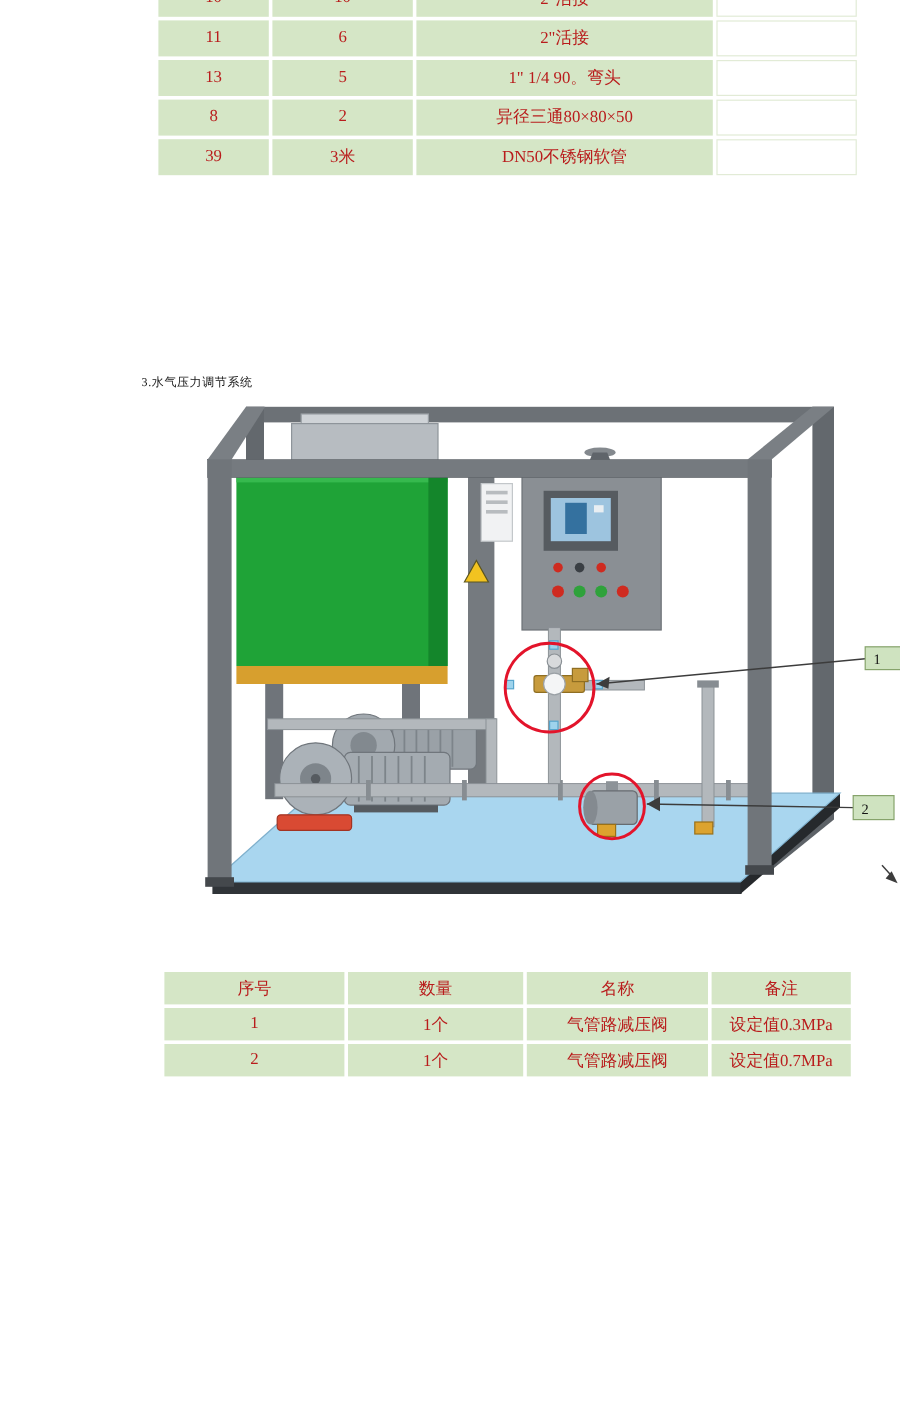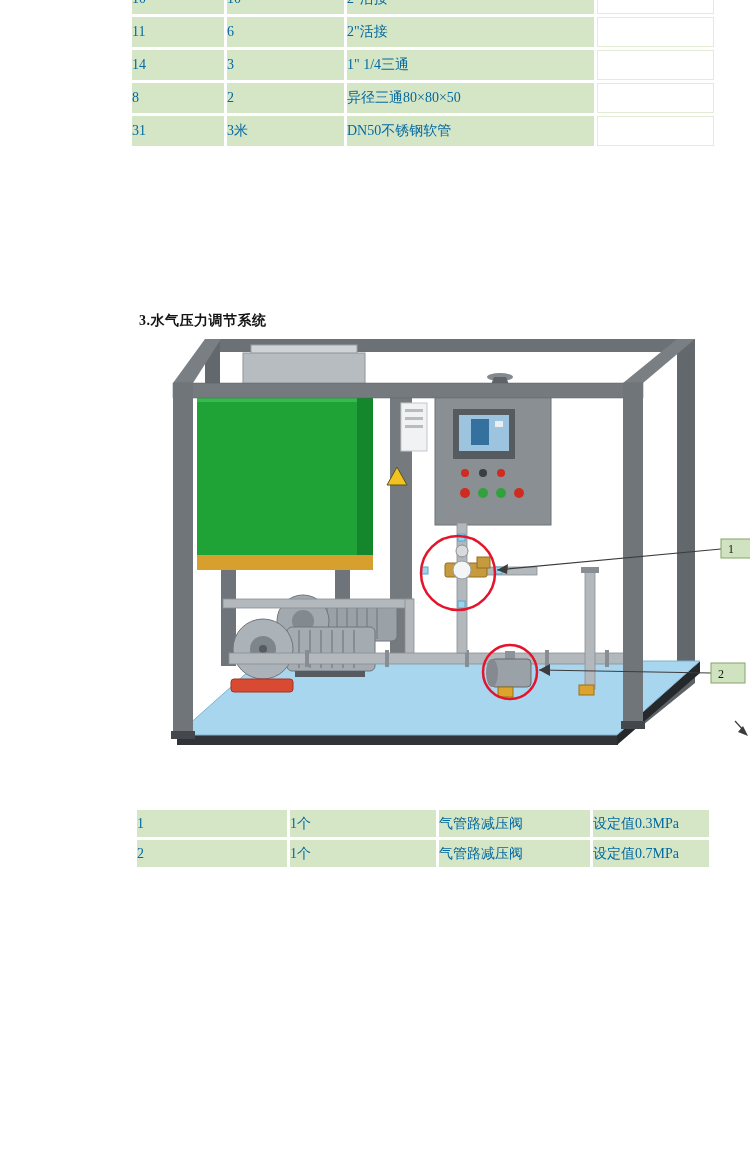--- a/index.html
+++ b/index.html
@@ -4,34 +4,34 @@
 <style>
   * { margin:0; padding:0; box-sizing:border-box; }
   html,body { width:750px; height:1175px; }
   body {
     position:relative; overflow:hidden; background:#ffffff;
     font-family:"Liberation Serif","DejaVu Serif",serif; color:#141414;
   }
   .page { position:absolute; inset:0; }
 
   table.tbl { position:absolute; border-collapse:separate; border-spacing:3px; table-layout:fixed; }
-  table.tbl td { text-align:left; vertical-align:middle; font-size:14px; color:#0369a1; overflow:hidden; white-space:nowrap; }
+  table.tbl td { text-align:center; vertical-align:middle; font-size:14px; color:#b91c1c; overflow:hidden; white-space:nowrap; }
   td.g { background:#d5e6c6; }
   td.w { background:#ffffff; border:1px solid #e2ebd6; }
 
   .parts-table { left:129px; top:-19px; }
   .parts-table td { height:30px; }
 
   .valve-table { left:134px; top:807px; }
   .valve-table td { height:27px; }
   .valve-table td.hd { font-size:14px; }
 
   .sec-heading {
-    position:absolute; left:139px; top:312px;
-    font-size:14px; font-weight:bold; color:#141414; letter-spacing:0.5px;
+    position:absolute; left:118px; top:312px;
+    font-size:10px; font-weight:normal; color:#141414; letter-spacing:0.5px;
   }
 
   .figure { position:absolute; left:165px; top:333px; width:585px; height:412px; }
   .figure svg { width:100%; height:100%; display:block; }
   .figure text { font-family:"Liberation Serif","DejaVu Serif",serif; }
 </style>
 </head>
 <body>
 
 <div class="page">
@@ -50,33 +50,33 @@
         <td class="g">2"活接</td>
         <td class="w"></td>
       </tr>
       <tr>
         <td class="g">11</td>
         <td class="g">6</td>
         <td class="g">2"活接</td>
         <td class="w"></td>
       </tr>
       <tr>
-        <td class="g">14</td>
-        <td class="g">3</td>
-        <td class="g">1" 1/4三通</td>
+        <td class="g">13</td>
+        <td class="g">5</td>
+        <td class="g">1" 1/4 90。弯头</td>
         <td class="w"></td>
       </tr>
       <tr>
         <td class="g">8</td>
         <td class="g">2</td>
         <td class="g">异径三通80×80×50</td>
         <td class="w"></td>
       </tr>
       <tr>
-        <td class="g">31</td>
+        <td class="g">39</td>
         <td class="g">3米</td>
         <td class="g">DN50不锈钢软管</td>
         <td class="w"></td>
       </tr>
     </tbody>
   </table>
 
   <div class="sec-heading">3.水气压力调节系统</div>
 
   <div class="figure">
@@ -218,20 +218,26 @@
 
   <table class="tbl valve-table">
     <colgroup>
         <col style="width:150px">
         <col style="width:146px">
         <col style="width:151px">
         <col style="width:116px">
       </colgroup>
     <tbody>
       <tr>
+        <td class="g hd">序号</td>
+        <td class="g hd">数量</td>
+        <td class="g hd">名称</td>
+        <td class="g hd">备注</td>
+      </tr>
+      <tr>
         <td class="g">1</td>
         <td class="g">1个</td>
         <td class="g">气管路减压阀</td>
         <td class="g">设定值0.3MPa</td>
       </tr>
       <tr>
         <td class="g">2</td>
         <td class="g">1个</td>
         <td class="g">气管路减压阀</td>
         <td class="g">设定值0.7MPa</td>

